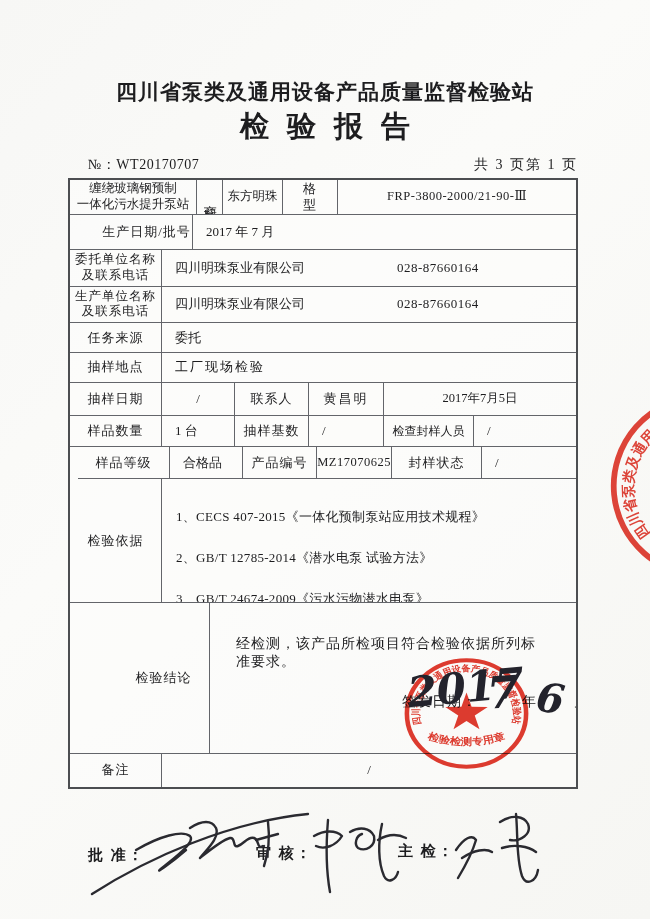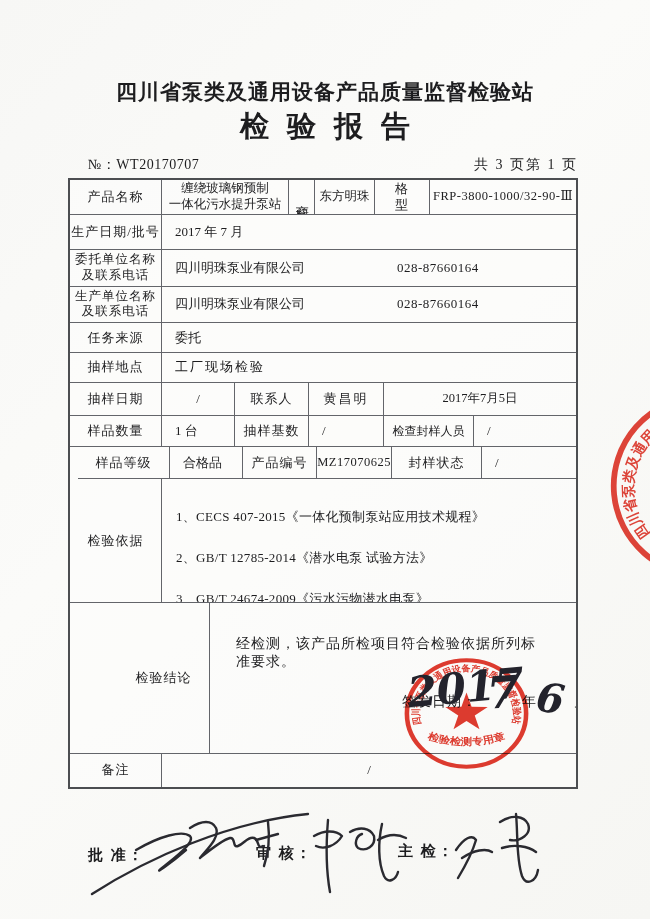--- a/index.html
+++ b/index.html
@@ -65,30 +65,29 @@
   <div class="station-title">四川省泵类及通用设备产品质量监督检验站</div>
   <div class="doc-title">检验报告</div>
   <div class="meta-line">
     <span class="meta-no"><span>№：</span><span>WT20170707</span></span>
     <span class="meta-pages">共 3 页第 1 页</span>
   </div>
 
   <div class="report-table">
 
     <div class="t-row" style="height:35px;">
-      <div class="cell lab" style="width:92px;">产品名称</div>
       <div class="cell" style="width:127px;font-size:12.5px;">缠绕玻璃钢预制
 一体化污水提升泵站</div>
       <div class="cell lab" style="width:26px;"><span class="vert">商标</span></div>
       <div class="cell" style="width:60px;font-size:12.5px;">东方明珠</div>
       <div class="cell lab" style="width:55px;"><span class="narrow2">规格型号</span></div>
-      <div class="cell mono-ish">FRP-3800-1000/32-90-Ⅲ</div>
-    </div>
-
-    <div class="t-row" style="height:35px;">
+      <div class="cell mono-ish">FRP-3800-2000/21-90-Ⅲ</div>
+    </div>
+
+    <div class="t-row" style="height:35px;padding-left:31px;">
       <div class="cell lab" style="width:92px;">生产日期/批号</div>
       <div class="cell left">2017 年 7 月</div>
     </div>
 
     <div class="t-row" style="height:37px;">
       <div class="cell lab" style="width:92px;font-size:12.5px;">委托单位名称
 及联系电话</div>
       <div class="cell left">
         <span>四川明珠泵业有限公司</span>
         <span class="phone">028-87660164</span>

